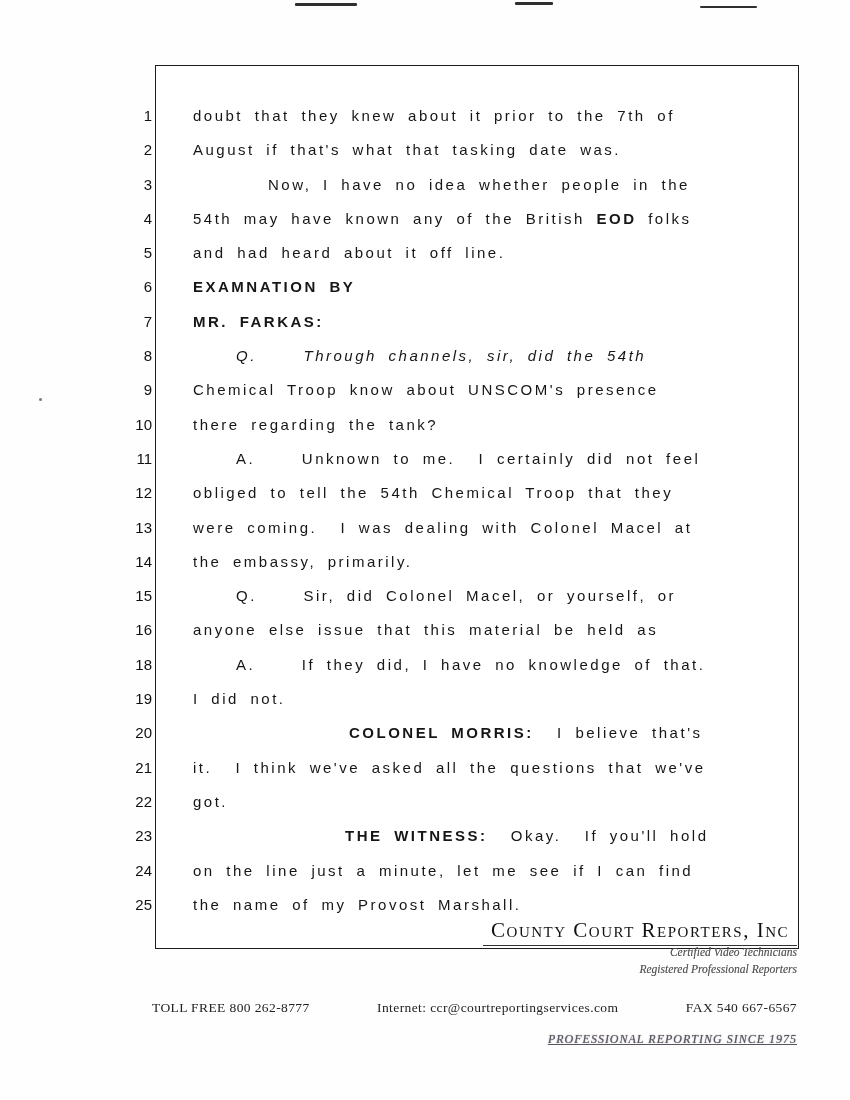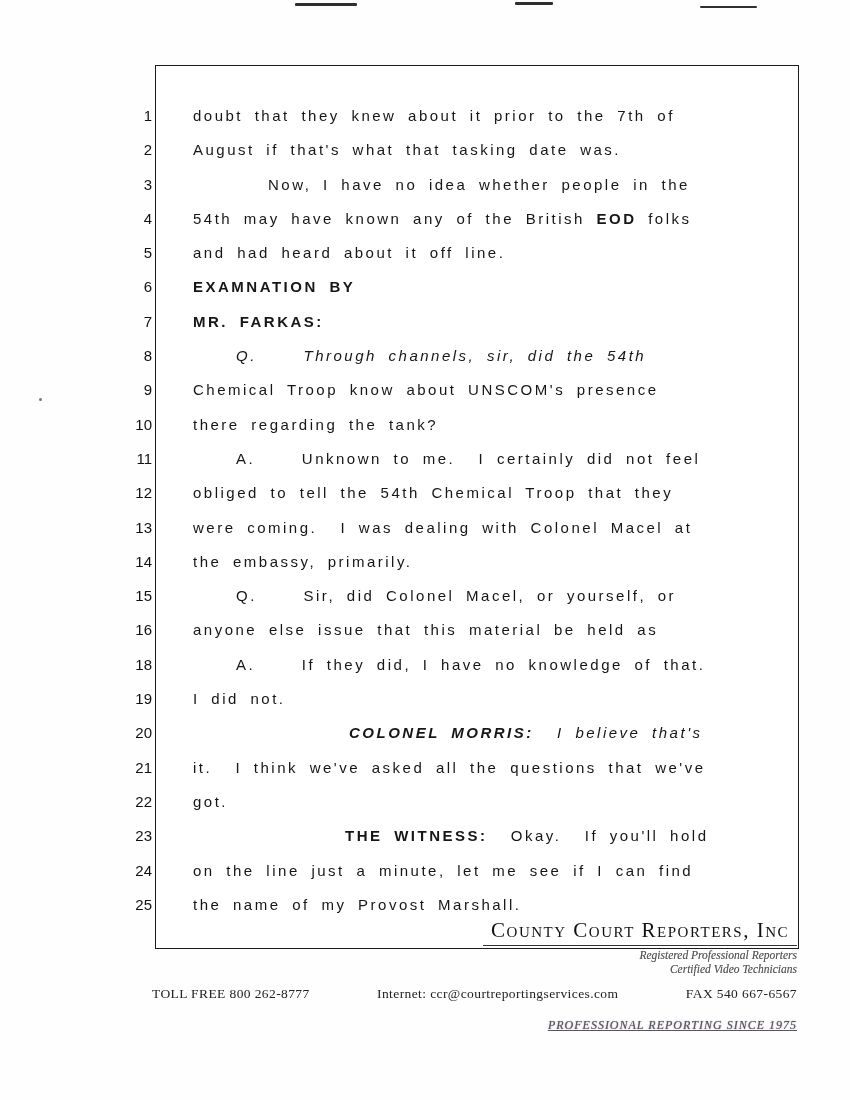--- a/index.html
+++ b/index.html
@@ -71,21 +71,21 @@
   .tag{
     font-style:italic;
     font-size:11.5px;
     color:#555;
     line-height:13.5px;
     text-shadow:0 0 0.6px rgba(60,60,60,0.5);
   }
   .tag.first{margin-top:3px;}
   .contact{
     display:flex;justify-content:space-between;
-    margin-top:10px;
+    margin-top:24px;
     font-size:13.5px;color:#222;
     letter-spacing:0.4px;
   }
   .script-line{
     display:inline-block;
     margin-top:16px;
     font-style:italic;
     font-size:12px;
     letter-spacing:1px;
     color:#5a5560;
@@ -117,35 +117,35 @@
         <div class="tline"><span class="lnum">9</span><span class="ltext"><span>Chemical Troop know about UNSCOM's presence</span></span></div>
         <div class="tline"><span class="lnum">10</span><span class="ltext"><span>there regarding the tank?</span></span></div>
         <div class="tline"><span class="lnum">11</span><span class="ltext" style="padding-left: 43px;"><span>A.    Unknown to me.  I certainly did not feel</span></span></div>
         <div class="tline"><span class="lnum">12</span><span class="ltext"><span>obliged to tell the 54th Chemical Troop that they</span></span></div>
         <div class="tline"><span class="lnum">13</span><span class="ltext"><span>were coming.  I was dealing with Colonel Macel at</span></span></div>
         <div class="tline"><span class="lnum">14</span><span class="ltext"><span>the embassy, primarily.</span></span></div>
         <div class="tline"><span class="lnum">15</span><span class="ltext" style="padding-left: 43px;"><span>Q.    Sir, did Colonel Macel, or yourself, or</span></span></div>
         <div class="tline"><span class="lnum">16</span><span class="ltext"><span>anyone else issue that this material be held as</span></span></div>
         <div class="tline"><span class="lnum">18</span><span class="ltext" style="padding-left: 43px;"><span>A.    If they did, I have no knowledge of that.</span></span></div>
         <div class="tline"><span class="lnum">19</span><span class="ltext"><span>I did not.</span></span></div>
-        <div class="tline"><span class="lnum">20</span><span class="ltext" style="padding-left: 156px; font-style: italic;"><span class="b">COLONEL MORRIS:</span><span>  I believe that's</span></span></div>
+        <div class="tline"><span class="lnum">20</span><span class="ltext" style="padding-left: 156px;"><span class="b">COLONEL MORRIS:</span><span>  I believe that's</span></span></div>
         <div class="tline"><span class="lnum">21</span><span class="ltext"><span>it.  I think we've asked all the questions that we've</span></span></div>
         <div class="tline"><span class="lnum">22</span><span class="ltext"><span>got.</span></span></div>
         <div class="tline"><span class="lnum">23</span><span class="ltext" style="padding-left: 152px;"><span class="b">THE WITNESS:</span><span>  Okay.  If you'll hold</span></span></div>
         <div class="tline"><span class="lnum">24</span><span class="ltext"><span>on the line just a minute, let me see if I can find</span></span></div>
         <div class="tline"><span class="lnum">25</span><span class="ltext"><span>the name of my Provost Marshall.</span></span></div>
       </div>
   </div>
 
   <div class="footer">
     <div>
       <span class="company">County Court Reporters, Inc</span>
     </div>
+    <div class="tag">Certified Video Technicians</div>
     <div class="tag first">Registered Professional Reporters</div>
-    <div class="tag">Certified Video Technicians</div>
     <div class="contact">
       <span>TOLL FREE   800 262-8777</span>
       <span>Internet: ccr@courtreportingservices.com</span>
       <span>FAX  540 667-6567</span>
     </div>
     <div>
       <span class="script-line">PROFESSIONAL REPORTING SINCE 1975</span>
     </div>
   </div>
 

